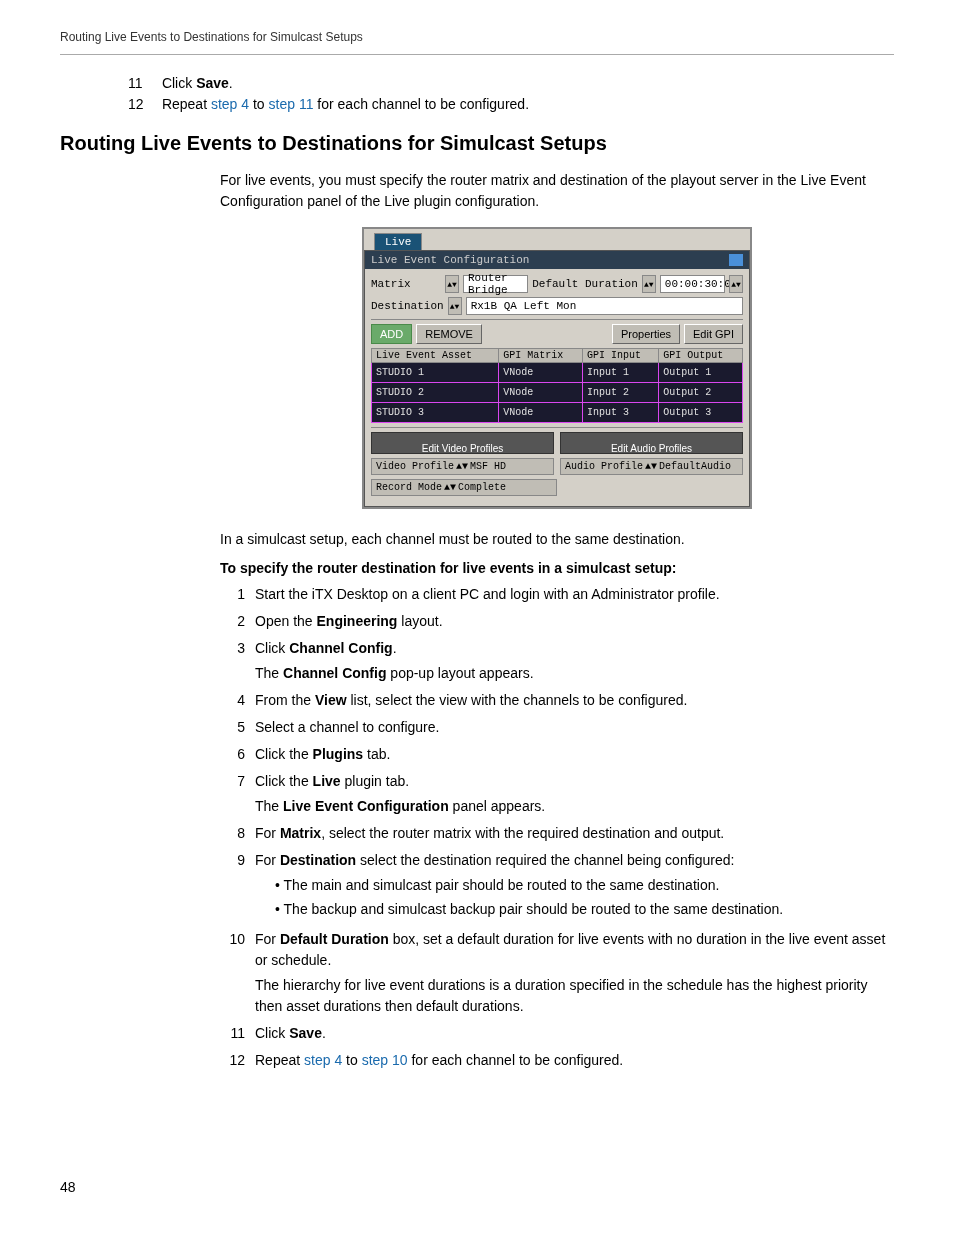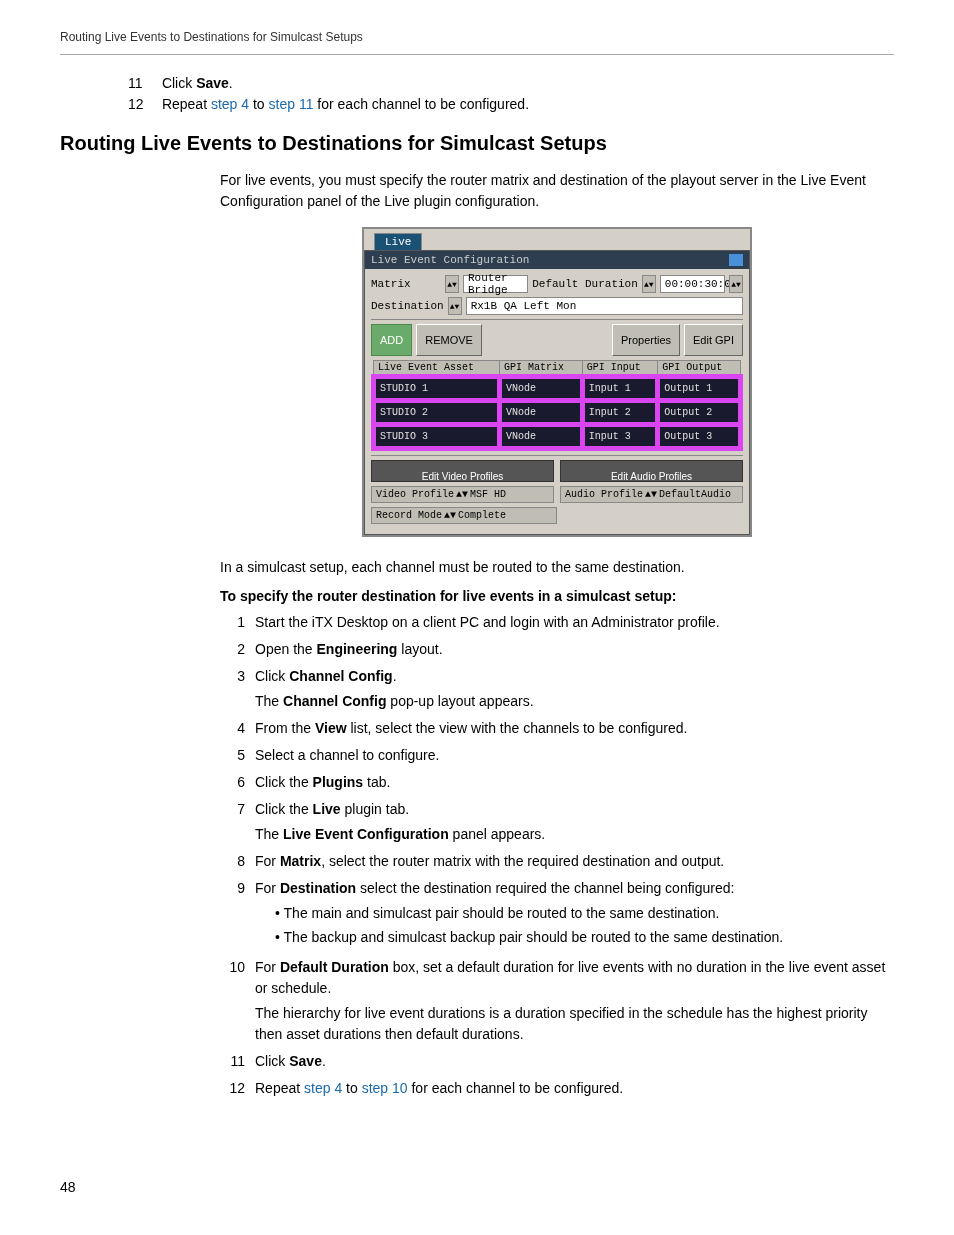--- a/index.html
+++ b/index.html
@@ -155,21 +155,21 @@
     }
 
     .ui-btn {
       background: #c0bdb5;
       border: 1px solid #666;
       border-top-color: #fff;
       border-left-color: #fff;
       padding: 2px 8px;
       font-size: 11px;
       cursor: pointer;
-      height: 32px;
+      height: 20px;
     }
     .ui-btn.active {
       background: #6aaa6a;
       color: white;
       border-color: #4a8a4a;
     }
 
     .ui-separator {
       border: none;
       border-top: 1px solid #888;
@@ -184,21 +184,21 @@
     .ui-table th {
       background: #c0bdb5;
       border: 1px solid #888;
       padding: 1px 4px;
       text-align: left;
       font-weight: normal;
     }
     .ui-table td {
       background: #1a1a2e;
       color: #e0e0e0;
-      border: 5px solid #d946ef;
+      border: 1px solid #d946ef;
       padding: 4px 4px;
     }
 
     .ui-sub-btn {
       background: #4a6fa5;
       color: white;
       border: 1px solid #2c4f85;
       padding: 10px 8px;
       font-size: 10px;
       flex: 1;

